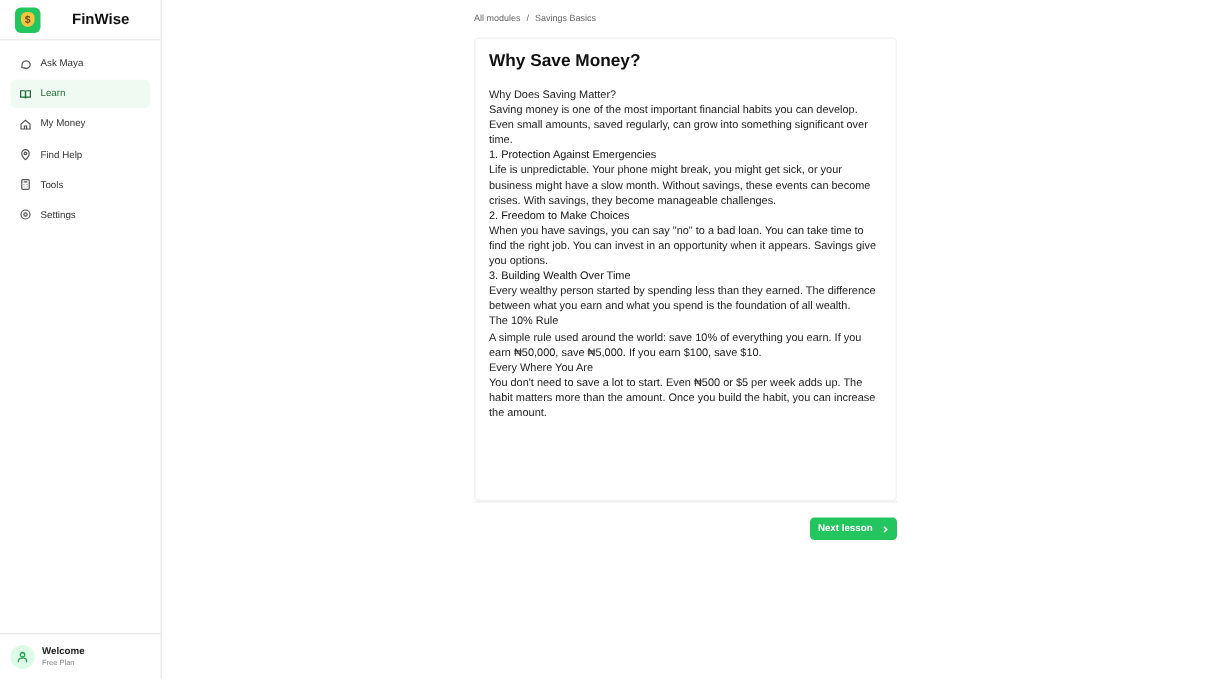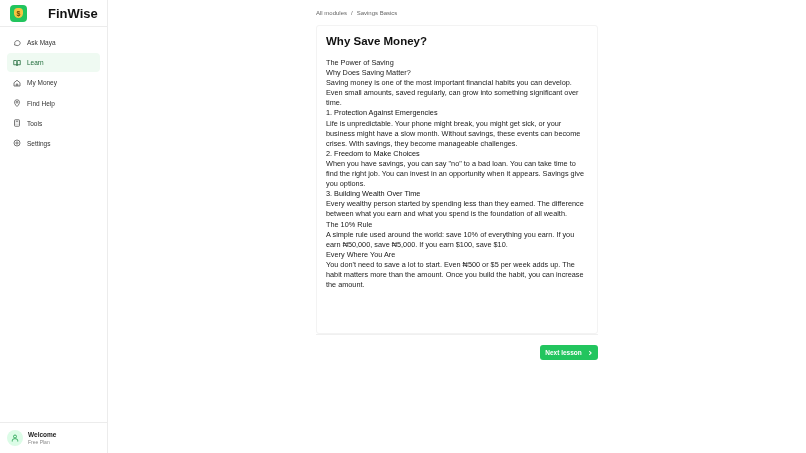--- a/index.html
+++ b/index.html
@@ -3,21 +3,21 @@
   <meta charset="utf-8">
   <style>
     * { box-sizing: border-box; margin: 0; padding: 0; }
     html, body { width: 806px; height: 453px; overflow: hidden; background: #ffffff; }
     body { font-family: "Liberation Sans", "DejaVu Sans", sans-serif; color: #1f2328; position: relative; }
 
     .sidebar { position: absolute; left: 0; top: 0; width: 108px; height: 453px; border-right: 1px solid #ececec; background: #fff; }
     .brand { height: 27px; display: flex; align-items: center; padding-left: 10px; border-bottom: 1px solid #ececec; }
     .logo { width: 17px; height: 17px; border-radius: 4px; background: #22c55e; display: flex; align-items: center; justify-content: center; font-size: 10px; color: #8a5a00; }
     .logo .bag { width: 9px; height: 10px; background: #f5c542; border-radius: 4px 4px 5px 5px; display: flex; align-items: center; justify-content: center; font-size: 7px; font-weight: bold; color: #6b4a00; }
-    .brand-name { margin-left: 5px; font-size: 13px; font-weight: bold; color: #111; padding-left: 16px; }
+    .brand-name { margin-left: 5px; font-size: 10px; font-weight: bold; color: #111; padding-left: 16px; }
 
     .nav { padding: 6px 7px 0 7px; }
     .nav-item { height: 19px; margin-bottom: 1.2px; display: flex; align-items: center; padding-left: 6px; border-radius: 4px; font-size: 6.5px; color: #333; cursor: pointer; }
     .nav-item + .nav-item { margin-top: 0; }
     .nav-item.active { background: #effaf2; color: #1f6b3a; }
     .nav-icon { width: 8px; height: 8px; margin-right: 6px; display: flex; align-items: center; justify-content: center; }
     .nav-icon svg { width: 8px; height: 8px; }
 
     .user { position: absolute; left: 0; bottom: 0; width: 108px; height: 31px; border-top: 1px solid #ececec; display: flex; align-items: center; padding-left: 7px; }
     .avatar { width: 16px; height: 16px; border-radius: 50%; background: #dcfce7; display: flex; align-items: center; justify-content: center; }
@@ -123,21 +123,20 @@
 <div class="breadcrumb">
   <span class="crumb-link">All modules</span>
   <span>/</span>
   <span>Savings Basics</span>
 </div>
 
 <div class="card"></div>
 <h1 class="title">Why Save Money?</h1>
 
 <div class="content">
-  <p>The Power of Saving</p>
   <p>Why Does Saving Matter?</p>
   <p>Saving money is one of the most important financial habits you can develop. Even small amounts, saved regularly, can grow into something significant over time.</p>
   <p class="h">1. Protection Against Emergencies</p>
   <p>Life is unpredictable. Your phone might break, you might get sick, or your business might have a slow month. Without savings, these events can become crises. With savings, they become manageable challenges.</p>
   <p class="h">2. Freedom to Make Choices</p>
   <p>When you have savings, you can say "no" to a bad loan. You can take time to find the right job. You can invest in an opportunity when it appears. Savings give you options.</p>
   <p class="h">3. Building Wealth Over Time</p>
   <p>Every wealthy person started by spending less than they earned. The difference between what you earn and what you spend is the foundation of all wealth.</p>
   <p>The 10% Rule</p>
   <p>A simple rule used around the world: save 10% of everything you earn. If you earn ₦50,000, save ₦5,000. If you earn $100, save $10.</p>

